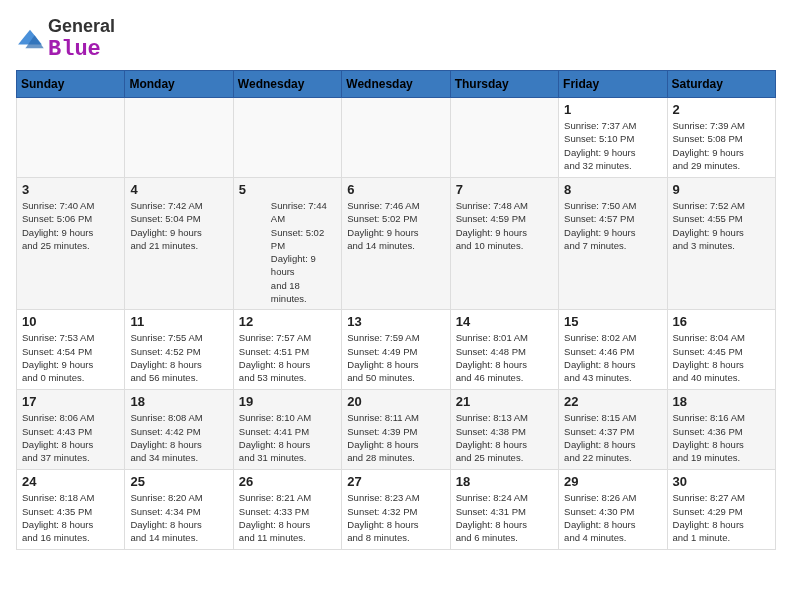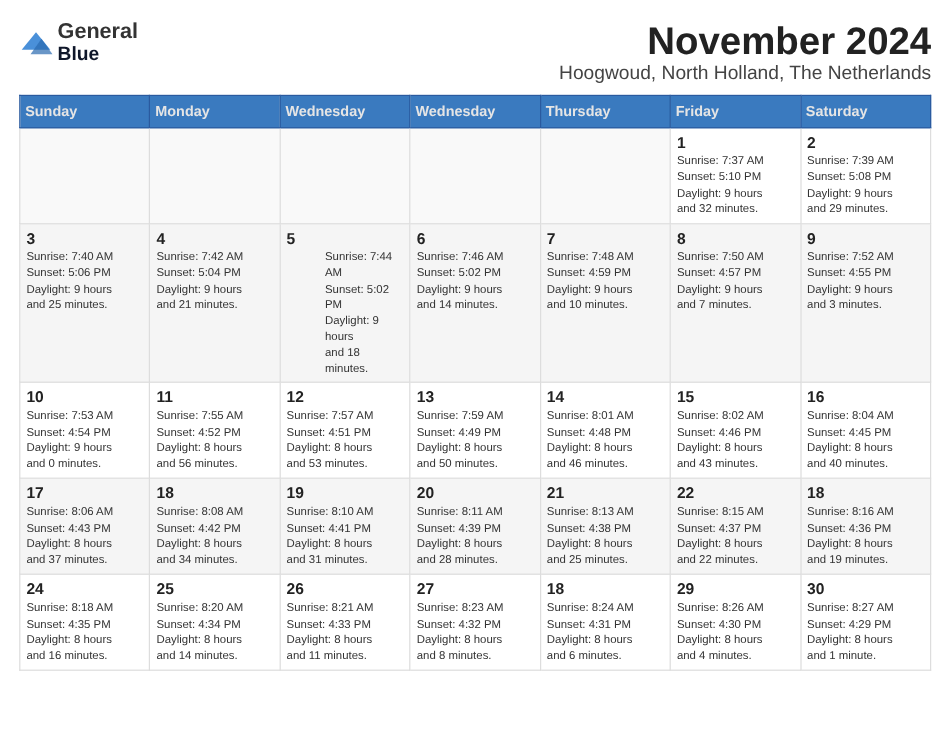--- a/index.html
+++ b/index.html
@@ -38,21 +38,21 @@
       font-size: 16px;
       color: #444;
     }
     table {
       width: 100%;
       border-collapse: collapse;
       table-layout: fixed;
     }
     thead tr th {
       background-color: #3a7abf;
-      color: #e5e5e5;
+      color: #000000;
       font-size: 12px;
       font-weight: bold;
       padding: 6px 4px;
       text-align: left;
       border: 1px solid #2a5a9f;
     }
     tbody tr td {
       vertical-align: top;
       padding: 4px 5px;
       font-size: 10px;
@@ -84,26 +84,22 @@
 <body>
 
 <div class="header-section">
   <div class="logo">
     <svg class="logo-icon" viewBox="0 0 30 24" xmlns="http://www.w3.org/2000/svg">
       <polygon points="15,2 28,18 2,18" fill="#4a90d9"></polygon>
       <polygon points="20,8 30,22 10,22" fill="#2a6aaf" opacity="0.7"></polygon>
     </svg>
     <div>
       <span style="font-size:18px;font-weight:bold;color:#333;">General</span><br>
-      <span style="font-size:16px;font-weight:bold;color:#0f172a;">Blue</span>
+      <span style="font-size:22px;font-weight:bold;color:#a21caf;font-family:Liberation Mono, monospace;">Blue</span>
     </div>
-  </div>
-  <div class="title-section">
-    <div class="main-title">November 2024</div>
-    <div class="subtitle">Hoogwoud, North Holland, The Netherlands</div>
   </div>
 </div>
 
 <table>
   <thead>
     <tr>
       <th>Sunday</th>
       <th>Monday</th>
       <th>Wednesday</th>
       <th>Wednesday</th>

